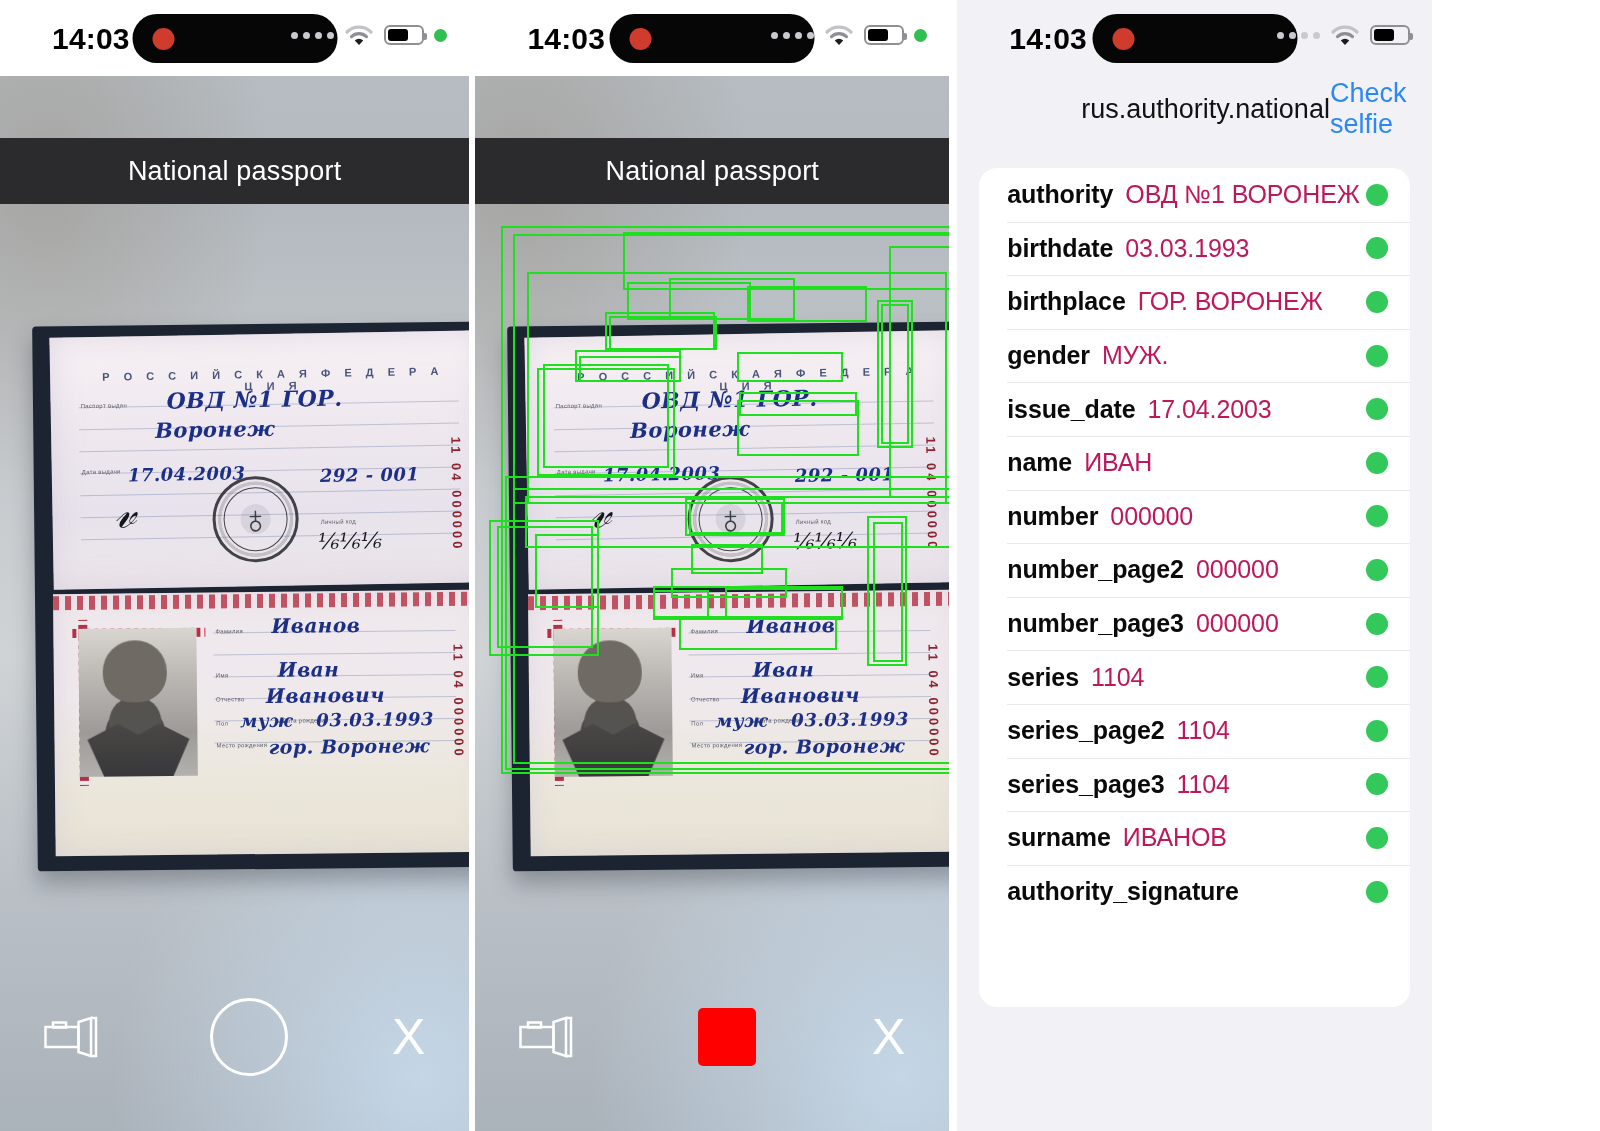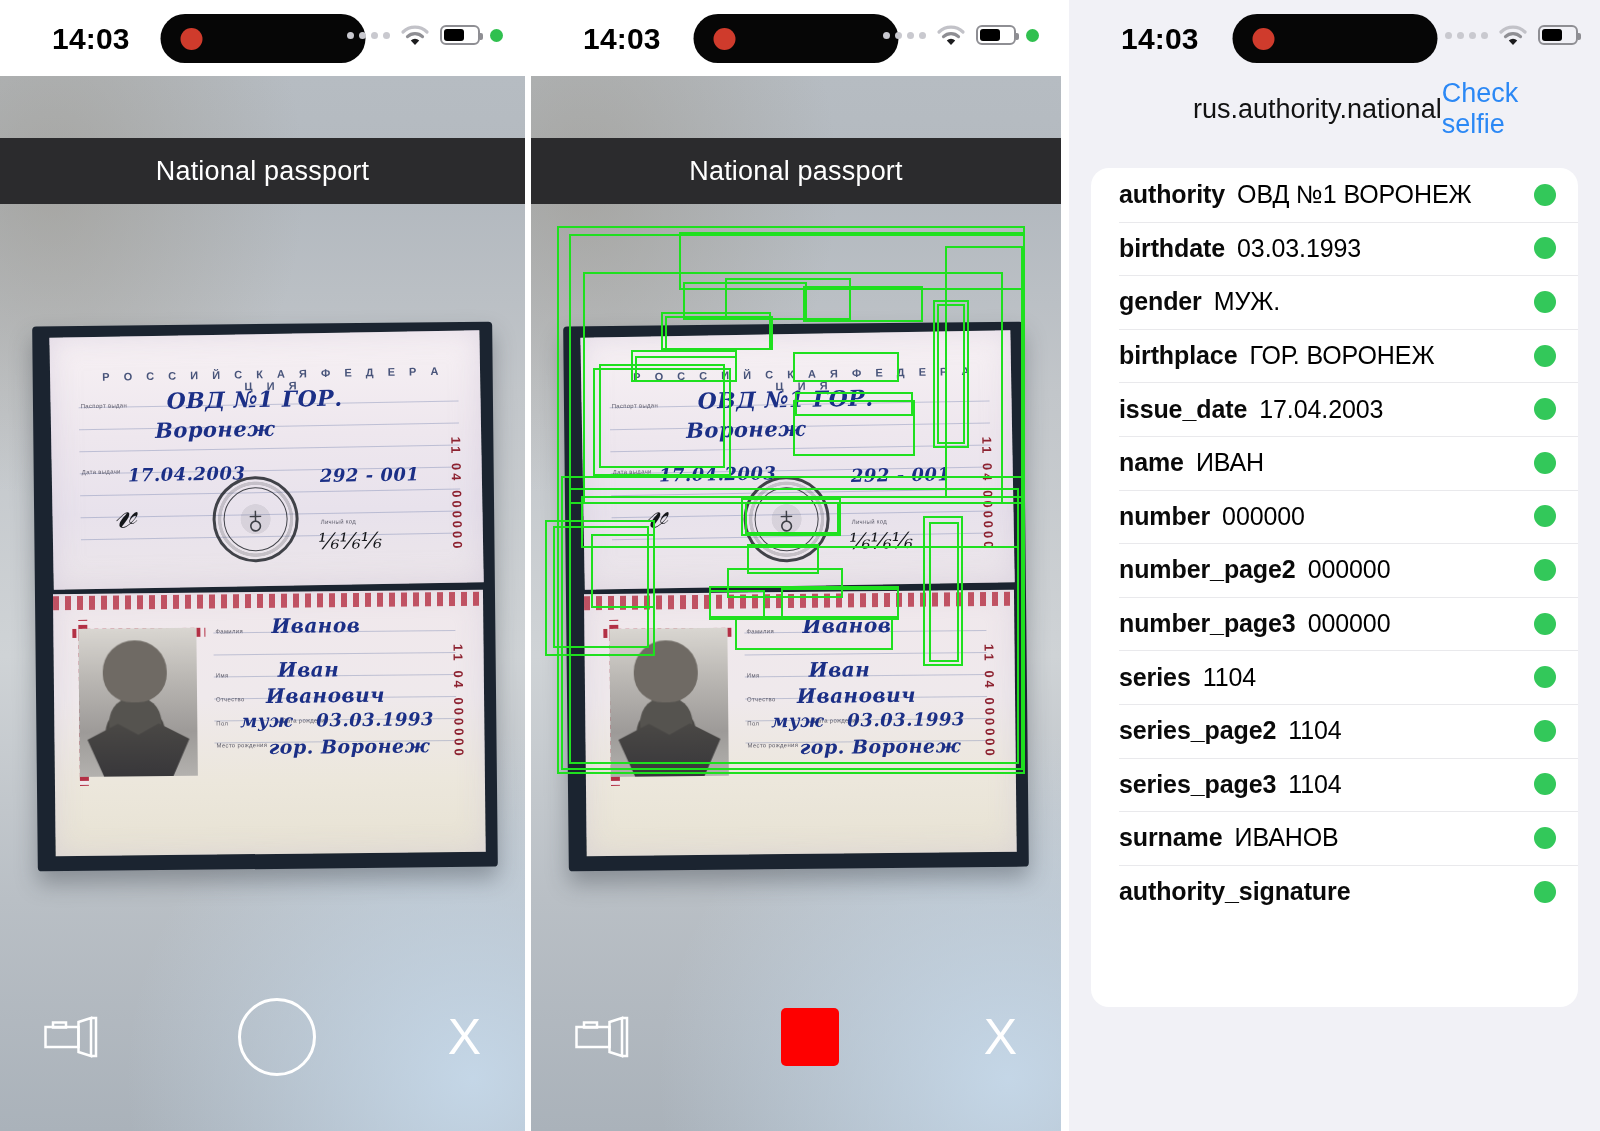--- a/index.html
+++ b/index.html
@@ -2,21 +2,21 @@
 <html><head>
 <meta charset="utf-8">
 <style>
   * { box-sizing: border-box; margin: 0; padding: 0; }
   html, body {
     width: 1600px; height: 1131px;
     background: #ffffff;
     font-family: "Liberation Sans", sans-serif;
     overflow: hidden;
   }
-  .screens { display: flex; width: 1600px; height: 1131px; background:#fff; }
+  .screens { display: flex; width: 1432px; height: 1131px; background:#fff; }
 
   
   .phone { position: relative; height: 1131px; background: #ffffff; overflow: hidden; }
   .phone.cam { width: 525px; }
   .phone.cam2 { width: 530px; margin-left: 6px; }
   .phone.result { width: 531px; margin-left: 8px; background: #f1f1f6; }
 
   
   .statusbar {
     position: relative; height: 76px; width: 100%;
@@ -189,21 +189,21 @@
   }
   .row {
     height: 53.6px; display:flex; align-items:center;
     padding: 0 22px 0 28px; position: relative;
   }
   .row + .row::before {
     content:""; position:absolute; left: 28px; right: 0; top: 0; height: 1px;
     background: #e9e9ec;
   }
   .row .k { font-size: 25px; font-weight: 700; color:#0a0a0a; letter-spacing:-.1px; }
-  .row .v { font-size: 25px; color:#000000; margin-left: 12px; letter-spacing:-.1px; }
+  .row .v { font-size: 25px; color:#be185d; margin-left: 12px; letter-spacing:-.1px; }
   .row .dot {
     margin-left:auto; width: 22px; height: 22px; border-radius:50%; background:#33c85a;
   }
   .res-footer {
     position:absolute; left:0; right:0; bottom: 42px; height: 60px;
     display:flex; align-items:center; background:#fff;
   }
   .res-footer .fbtn {
     flex:1; text-align:center; color:#2b88f5; font-size: 26px; letter-spacing:.4px;
   }
@@ -516,30 +516,30 @@
             <span class="k">authority</span>
             <span class="v">ОВД №1 ВОРОНЕЖ</span>
             <span class="dot" style="background: rgb(51, 200, 90);"></span>
           </div>
           <div class="row">
             <span class="k">birthdate</span>
             <span class="v">03.03.1993</span>
             <span class="dot" style="background: rgb(51, 200, 90);"></span>
           </div>
           <div class="row">
+            <span class="k">birthplace</span>
+            <span class="v">ГОР. ВОРОНЕЖ</span>
+            <span class="dot" style="background: rgb(51, 200, 90);"></span>
+          </div>
+          <div class="row">
             <span class="k">gender</span>
             <span class="v">МУЖ.</span>
             <span class="dot" style="background: rgb(51, 200, 90);"></span>
           </div>
           <div class="row">
-            <span class="k">birthplace</span>
-            <span class="v">ГОР. ВОРОНЕЖ</span>
-            <span class="dot" style="background: rgb(51, 200, 90);"></span>
-          </div>
-          <div class="row">
             <span class="k">issue_date</span>
             <span class="v">17.04.2003</span>
             <span class="dot" style="background: rgb(51, 200, 90);"></span>
           </div>
           <div class="row">
             <span class="k">name</span>
             <span class="v">ИВАН</span>
             <span class="dot" style="background: rgb(51, 200, 90);"></span>
           </div>
           <div class="row">

